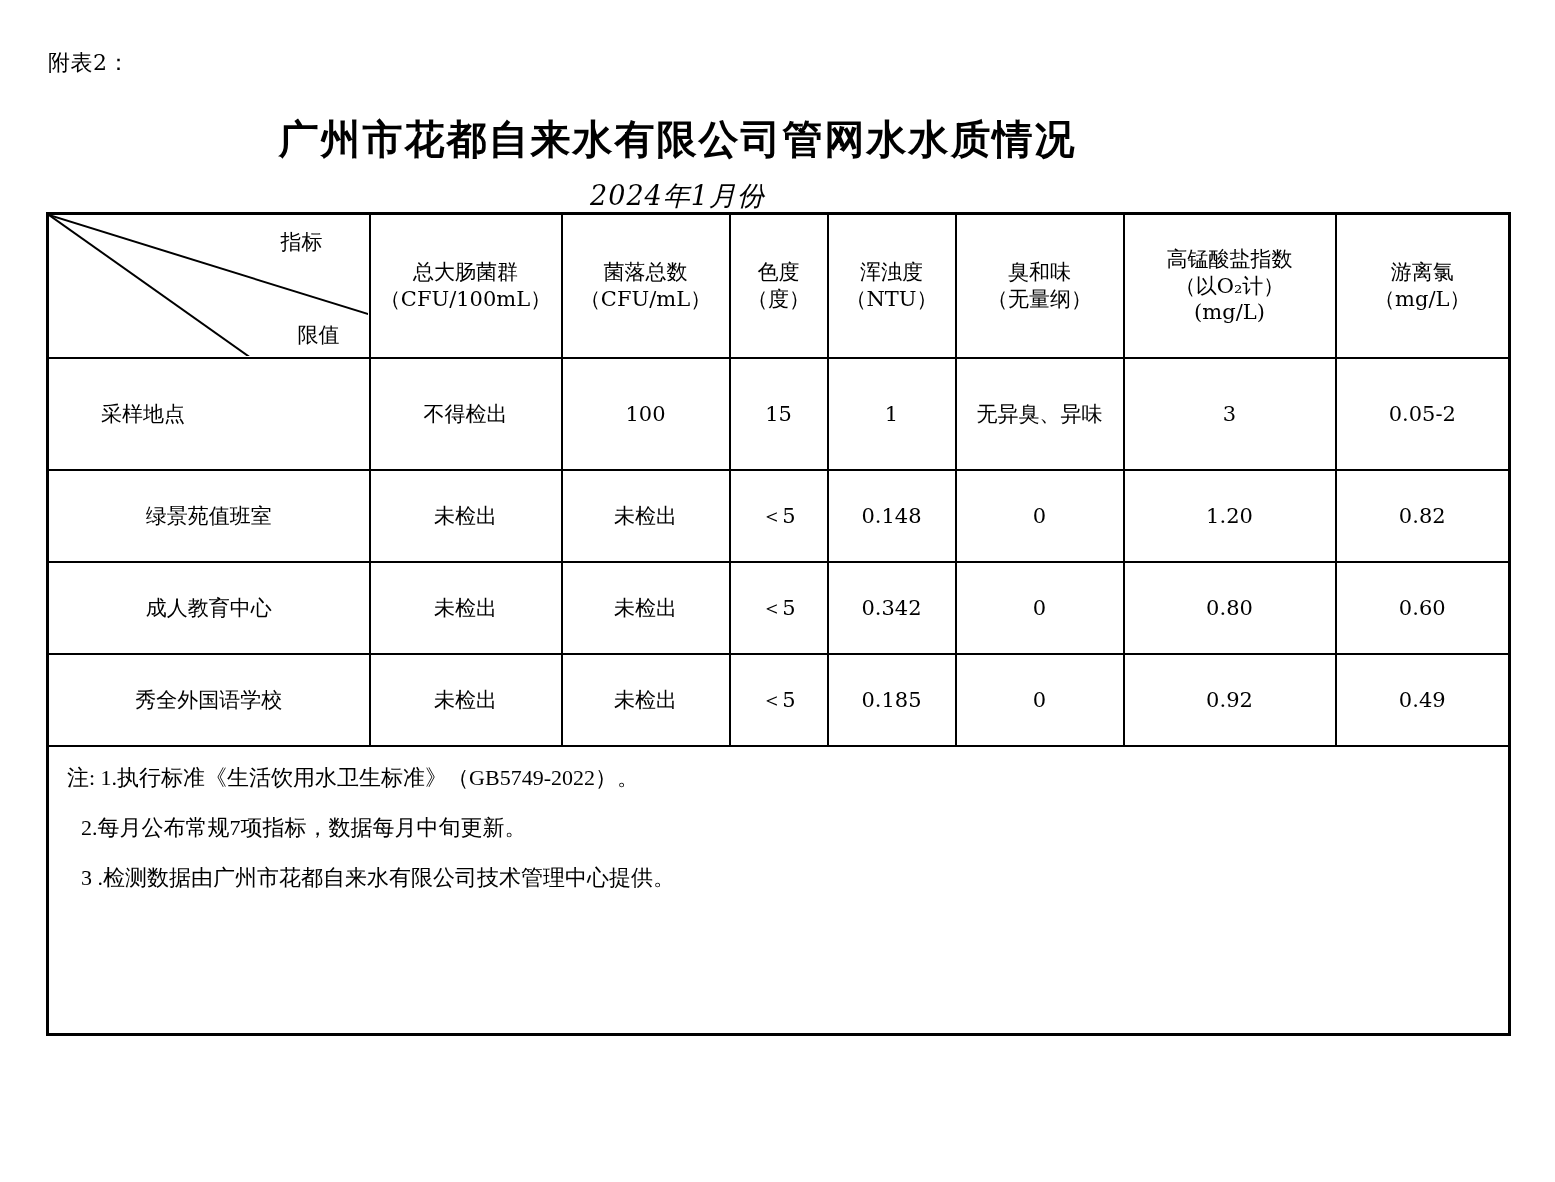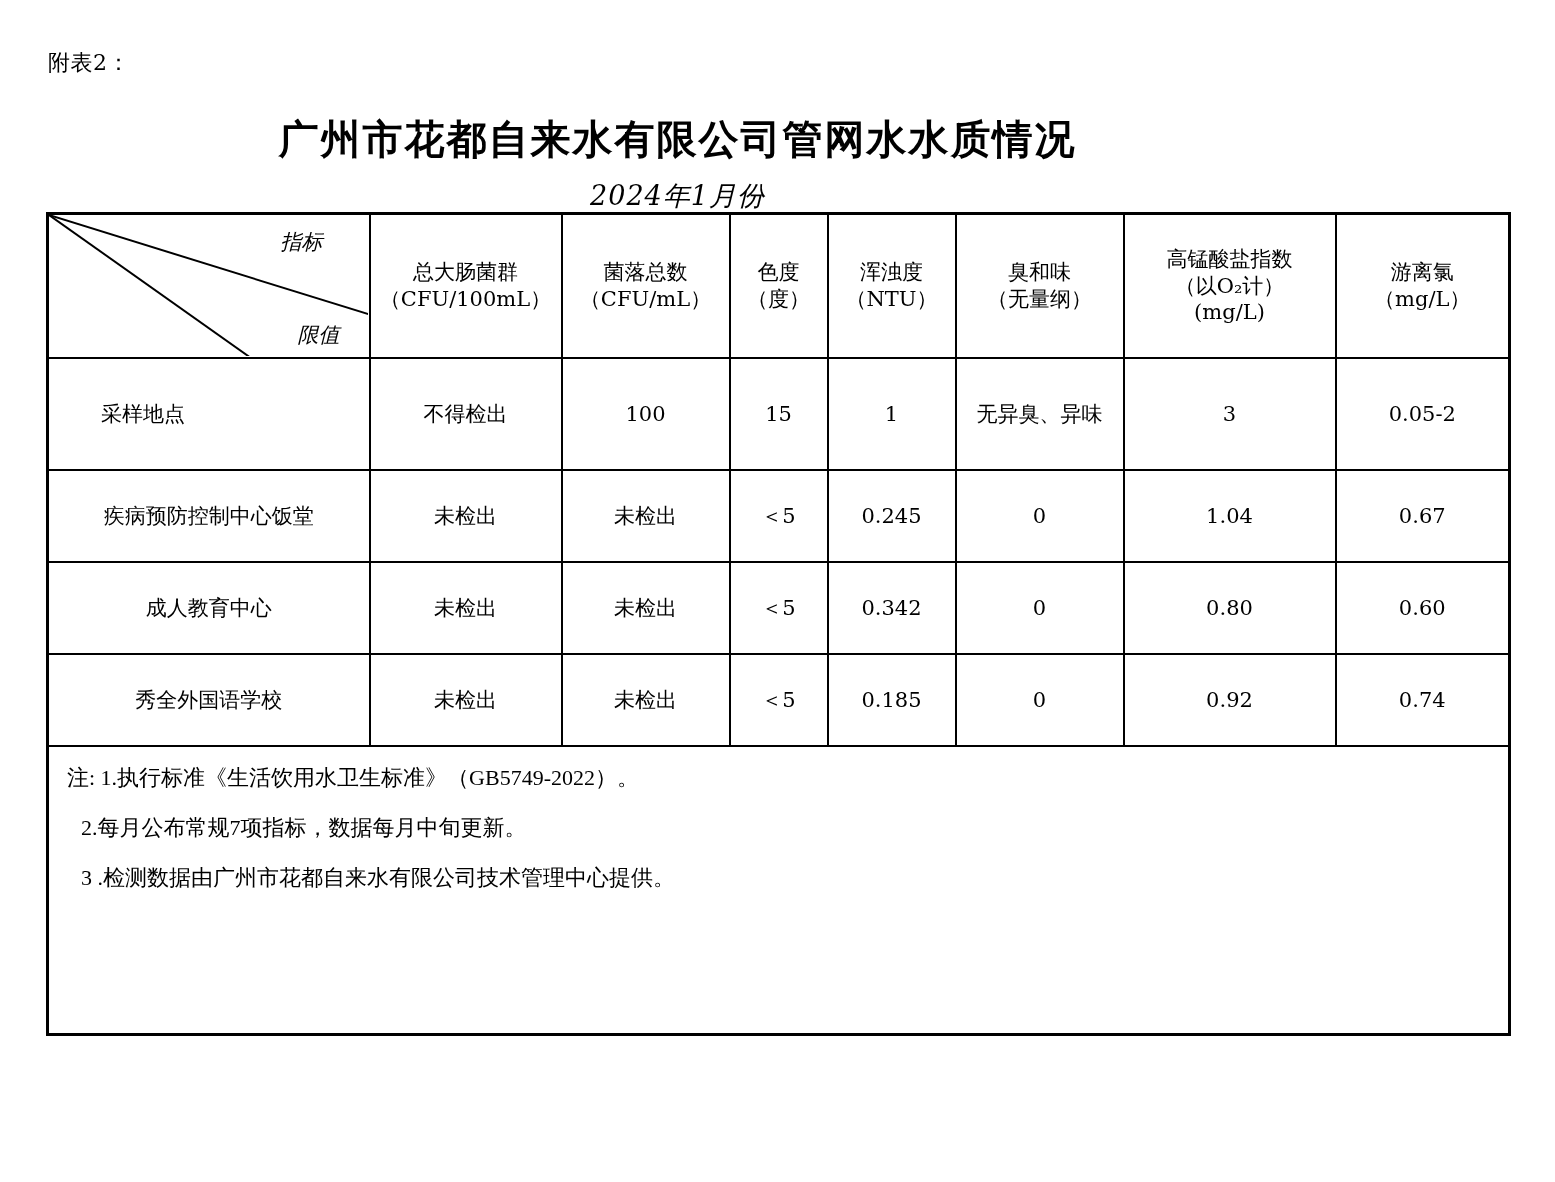--- a/index.html
+++ b/index.html
@@ -89,21 +89,20 @@
     font-size: 21px;
     line-height: 1.3;
   }
   .hdr-cell .l2 { display: block; }
 
   
   .corner {
     position: relative;
     height: 142px;
     padding: 0 !important;
-    font-style: italic;
   }
   .corner .svgbox {
     position: absolute;
     left: 0; top: 0; right: 0; bottom: 0;
   }
   .corner .lbl-indicator {
     position: absolute;
     top: 14px;
     right: 46px;
     font-size: 21px;
@@ -215,48 +214,48 @@
         <td>不得检出</td>
         <td>100</td>
         <td>15</td>
         <td>1</td>
         <td>无异臭、异味</td>
         <td>3</td>
         <td>0.05-2</td>
       </tr>
 
       <tr class="row-d">
-        <td>疾病预防控制中心饭堂</td>
+        <td>绿景苑值班室</td>
         <td>未检出</td>
         <td>未检出</td>
         <td>＜5</td>
-        <td>0.245</td>
+        <td>0.148</td>
         <td>0</td>
-        <td>1.04</td>
-        <td>0.67</td>
+        <td>1.20</td>
+        <td>0.82</td>
       </tr>
       <tr class="row-d">
         <td>成人教育中心</td>
         <td>未检出</td>
         <td>未检出</td>
         <td>＜5</td>
         <td>0.342</td>
         <td>0</td>
         <td>0.80</td>
         <td>0.60</td>
       </tr>
       <tr class="row-d">
         <td>秀全外国语学校</td>
         <td>未检出</td>
         <td>未检出</td>
         <td>＜5</td>
         <td>0.185</td>
         <td>0</td>
         <td>0.92</td>
-        <td>0.74</td>
+        <td>0.49</td>
       </tr>
 
       <tr>
         <td class="notes-cell" colspan="8">
           <p class="note-line">注: 1.执行标准《生活饮用水卫生标准》（GB5749-2022）。</p>
           <p class="note-line indent">2.每月公布常规7项指标，数据每月中旬更新。</p>
           <p class="note-line indent">3 .检测数据由广州市花都自来水有限公司技术管理中心提供。</p>
         </td>
       </tr>
     </tbody>

